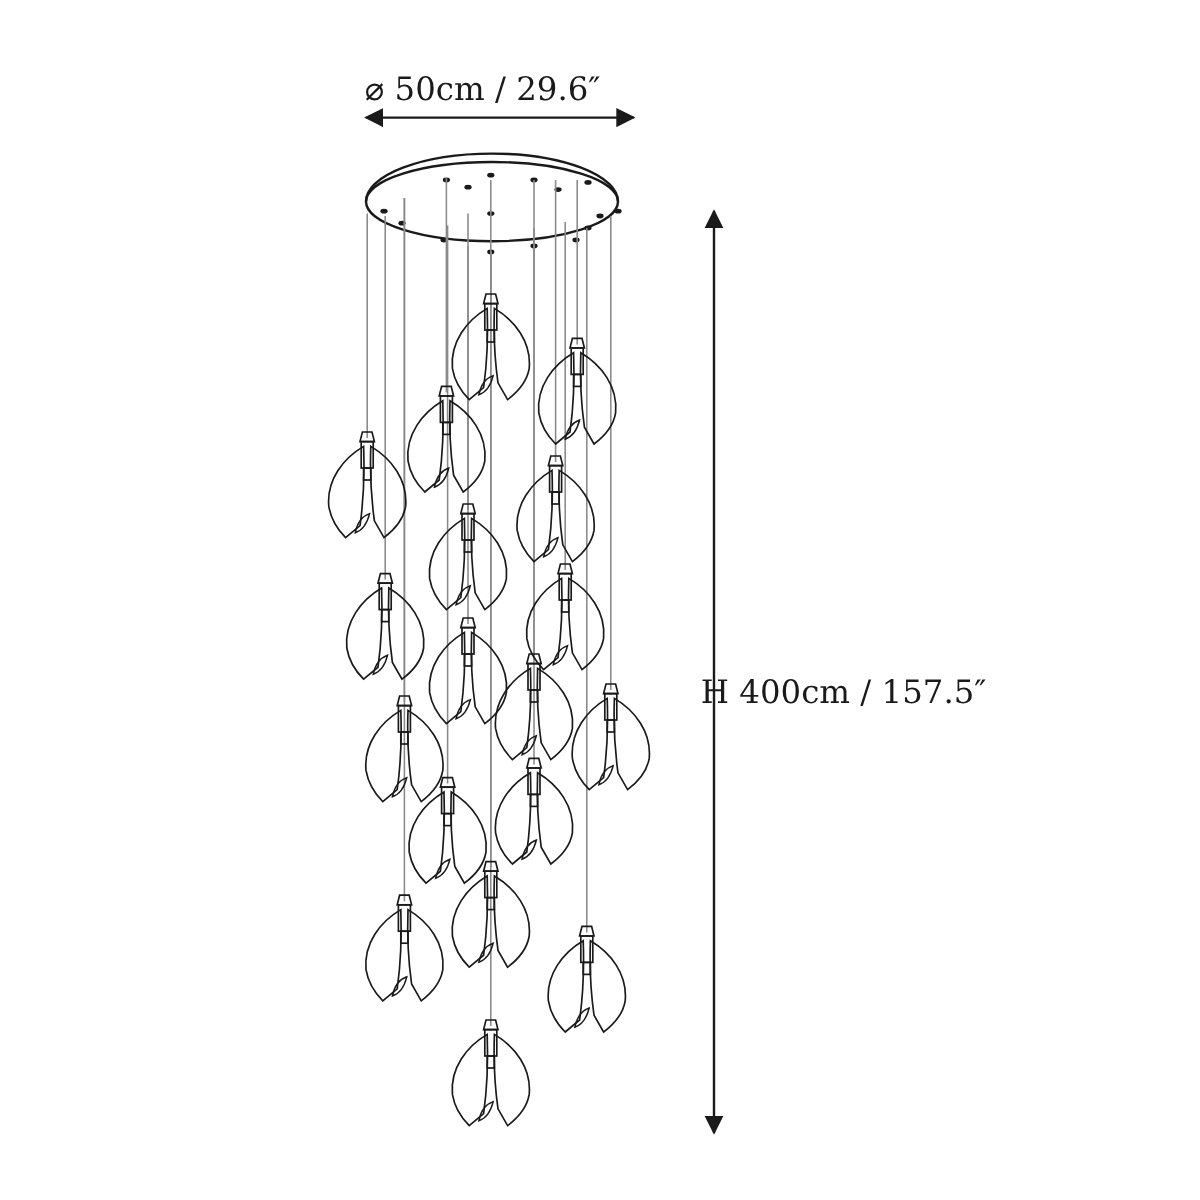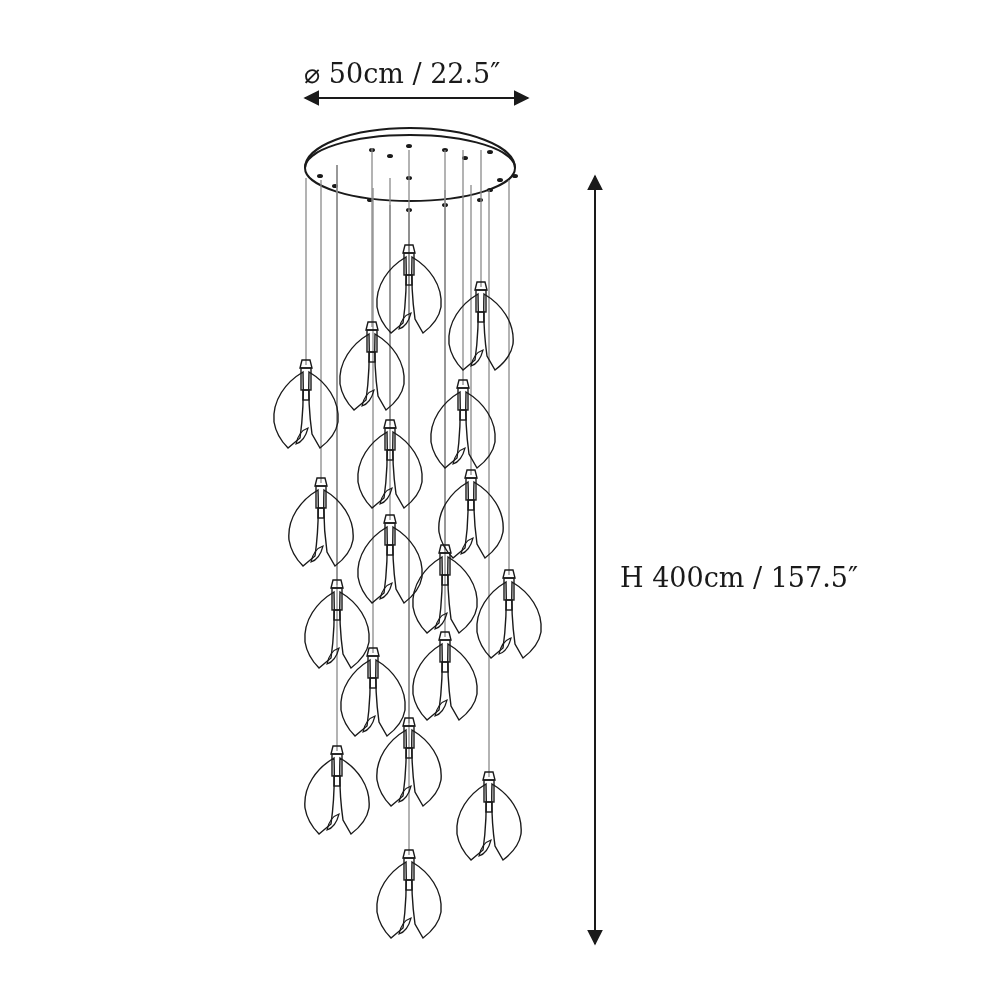--- a/index.html
+++ b/index.html
@@ -5,21 +5,21 @@
     html, body { margin: 0; padding: 0; background: #ffffff; }
     body { width: 1000px; height: 1000px; position: relative; overflow: hidden; }
     .stage { position: absolute; left: 0; top: 0; width: 1000px; height: 1000px; }
     .label {
       position: absolute;
       font-family: "DejaVu Serif", "Liberation Serif", serif;
       color: #1a1a1a;
       white-space: nowrap;
     }
     .label-width { left: 304px; top: 58px; font-size: 27px; }
-    .label-height { left: 620px; top: 562px; font-size: 27px; }
+    .label-height { left: 584px; top: 562px; font-size: 27px; }
     svg { position: absolute; left: 0; top: 0; }
   </style>
 </head>
 <body>
 
 <div class="stage">
   <svg id="drawing" width="1000" height="1000" viewBox="0 0 1000 1000">
     <defs>
       <marker id="arrow" viewBox="0 0 10 10" refX="9" refY="5" markerWidth="8" markerHeight="8" orient="auto-start-reverse">
         <path d="M0,0 L10,5 L0,10 Z" fill="#1a1a1a"></path>
@@ -212,15 +212,15 @@
           <path d="M-4,0 L4,0 L6,8 L-6,8 Z" fill="none" stroke="#1a1a1a" stroke-width="1.4"></path>
           <rect x="-5" y="8" width="10" height="22" fill="none" stroke="#1a1a1a" stroke-width="1.4"></rect>
           <rect x="-3" y="30" width="6" height="10" fill="none" stroke="#1a1a1a" stroke-width="1.4"></rect>
           <path d="M-3,12 C-20,22 -34,40 -32,62 C-30,74 -24,82 -18,88 L-6,78 C-4,64 -2,40 -3,12 Z" fill="none" stroke="#1a1a1a" stroke-width="1.4"></path>
           <path d="M3,12 C20,22 34,40 32,62 C30,74 22,82 14,88 L6,74 C4,60 2,40 3,12 Z" fill="none" stroke="#1a1a1a" stroke-width="1.4"></path>
           <path d="M-10,84 C-8,74 -4,70 2,68 C0,76 -4,82 -10,84 Z" fill="none" stroke="#1a1a1a" stroke-width="1.2"></path>
         </g>
       </g>
   </svg>
 
-  <div class="label label-width">⌀ 50cm / 22.5″</div>
+  <div class="label label-width">⌀ 50cm / 29.6″</div>
   <div class="label label-height">H 400cm / 157.5″</div>
 </div>
 
 </body></html>

